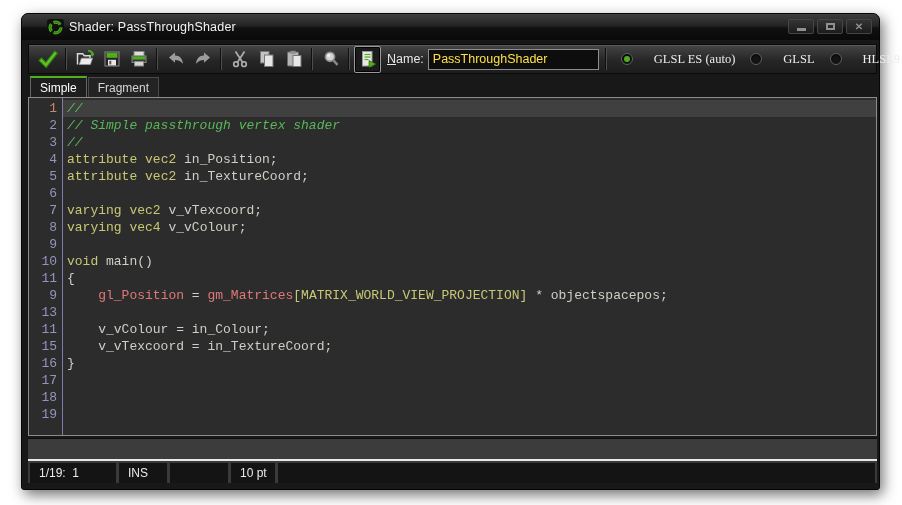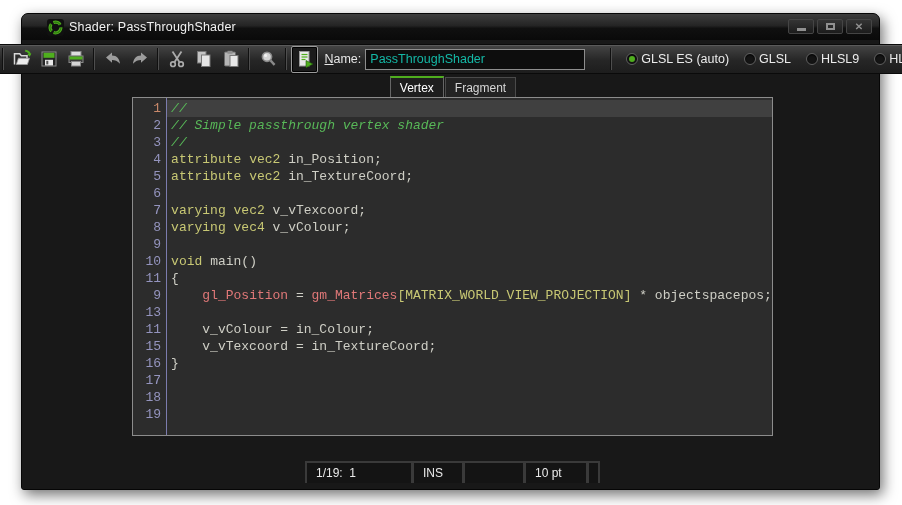--- a/index.html
+++ b/index.html
@@ -17,36 +17,36 @@
   .gm-logo{width:17px;height:17px;display:inline-flex;margin-right:5px;}
   .title-text{color:#f2f2f2;font-size:12.5px;letter-spacing:.2px;}
   .win-controls{position:absolute;right:7px;top:5px;display:flex;}
   .wbtn{width:26px;height:15px;margin-left:3px;border:1px solid #454545;border-radius:2px;
     background:linear-gradient(180deg,#343434,#1c1c1c);display:flex;align-items:center;justify-content:center;box-sizing:border-box;cursor:default;}
   .glyph-min{width:9px;height:3px;background:#909090;margin-top:6px;}
   .glyph-max{width:9px;height:7px;border:2px solid #909090;box-sizing:border-box;}
   .glyph-close{color:#909090;font-size:10px;font-weight:bold;line-height:1;}
 
   
-  .client{flex:1;display:flex;flex-direction:column;padding:4px 2px 6px 6px;background:#181818;border-radius:0 0 2px 2px;align-items:center;}
+  .client{flex:1;display:flex;flex-direction:column;padding:4px 2px 6px 6px;background:#181818;border-radius:0 0 2px 2px;}
 
   
   .toolbar{flex:0 0 30px;height:30px;display:flex;align-items:center;padding:0 5px;
     background:linear-gradient(180deg,#454545,#262626 55%,#1d1d1d);
     border:1px solid #0a0a0a;box-shadow:inset 0 1px 0 #5a5a5a;box-sizing:border-box;}
   .tb-btn{width:25px;height:25px;display:flex;align-items:center;justify-content:center;border:1px solid transparent;border-radius:2px;}
   .tb-btn.active{border:1px solid #9a9a9a;background:#1b1b1b;box-shadow:inset 0 0 0 1px #000;}
   .tb-icon{width:20px;height:20px;display:inline-flex;}
   .tb-sep{width:0;height:22px;border-left:1px solid #101010;border-right:1px solid #4e4e4e;margin:0 4px;}
   .name-label{color:#e6e6e6;font-size:12.5px;margin:0 4px 0 6px;white-space:nowrap;}
   .name-label .u{text-decoration:underline;}
-  .name-input{width:210px;height:19px;background:#0d0d0d;border:1px solid #8d8d8d;color:#14b8a6;
-    font-family:"Liberation Sans",sans-serif;font-size:12.5px;padding:0 4px;margin-right:21px;}
+  .name-input{width:210px;height:19px;background:#0d0d0d;border:1px solid #8d8d8d;color:#fde047;
+    font-family:"Liberation Sans",sans-serif;font-size:12.5px;padding:0 4px;margin-right:2px;}
   .radio-group{display:flex;align-items:center;gap:15px;margin-left:10px;white-space:nowrap;}
-  .radio{display:flex;align-items:center;gap:3px;cursor:default;}
+  .radio{display:flex;align-items:center;gap:21px;cursor:default;font-family:Liberation Serif, serif;}
   .rdot{width:12px;height:12px;border-radius:50%;background:#141414;border:1px solid #606060;
     box-shadow:inset 0 1px 2px #000;display:inline-flex;align-items:center;justify-content:center;box-sizing:border-box;}
   .rdot .dot{width:6px;height:6px;border-radius:50%;background:var(--accent);display:none;}
   .radio.selected .rdot .dot{display:block;}
   .rlabel{color:#ececec;font-size:12.5px;}
 
   
   .tabbar{flex:0 0 21px;display:flex;align-items:flex-end;margin-top:2px;padding-left:2px;}
   .tab{height:20px;display:flex;align-items:center;padding:0 9px;font-size:12px;color:#d6d6d6;
     background:#232323;border:1px solid #4a4a4a;border-bottom:none;margin-right:1px;box-sizing:border-box;}
@@ -66,24 +66,24 @@
   .tok-keyword{color:var(--c-keyword);}
   .tok-builtin{color:var(--c-builtin);}
   .tok-number{color:var(--c-number);}
   .tok-plain{color:var(--c-plain);}
 
   
   .hscroll{flex:0 0 20px;background:#3c3c3c;border-top:1px solid #0e0e0e;border-bottom:2px solid #e8e8e8;margin-top:2px;}
   .statusbar{flex:0 0 20px;background:#3a3a3a;display:flex;gap:3px;padding:2px 2px 0 2px;box-sizing:content-box;}
   .sb-panel{background:#141414;color:#eaeaea;font-size:12px;display:flex;align-items:center;
     padding-left:9px;white-space:pre;box-sizing:border-box;}
-  .sb-panel:nth-child(1){width:104px;}
+  .sb-panel:nth-child(1){width:86px;}
   .sb-panel:nth-child(2){width:48px;}
   .sb-panel:nth-child(3){width:58px;}
-  .sb-panel:nth-child(4){width:60px;}
+  .sb-panel:nth-child(4){width:44px;}
   .sb-panel:nth-child(5){flex:1;}
 </style>
 </head>
 <body>
 
 <div class="window">
 
   <div class="titlebar">
     <span class="gm-logo">
       <svg viewBox="0 0 17 17" width="17" height="17">
@@ -235,21 +235,21 @@
             <span class="rlabel">HLSL9</span>
           </div>
           <div class="radio">
             <span class="rdot"></span>
             <span class="rlabel">HLSL11</span>
           </div>
         </div>
     </div>
 
     <div class="tabbar" id="tabbar">
-        <div class="tab active">Vertex</div>
+        <div class="tab active">Simple</div>
         <div class="tab">Fragment</div>
       </div>
 
     <div class="editor">
       <div class="gutter" id="gutter">
           <div class="gutter-line current">1</div>
           <div class="gutter-line">2</div>
           <div class="gutter-line">3</div>
           <div class="gutter-line">4</div>
           <div class="gutter-line">5</div>

